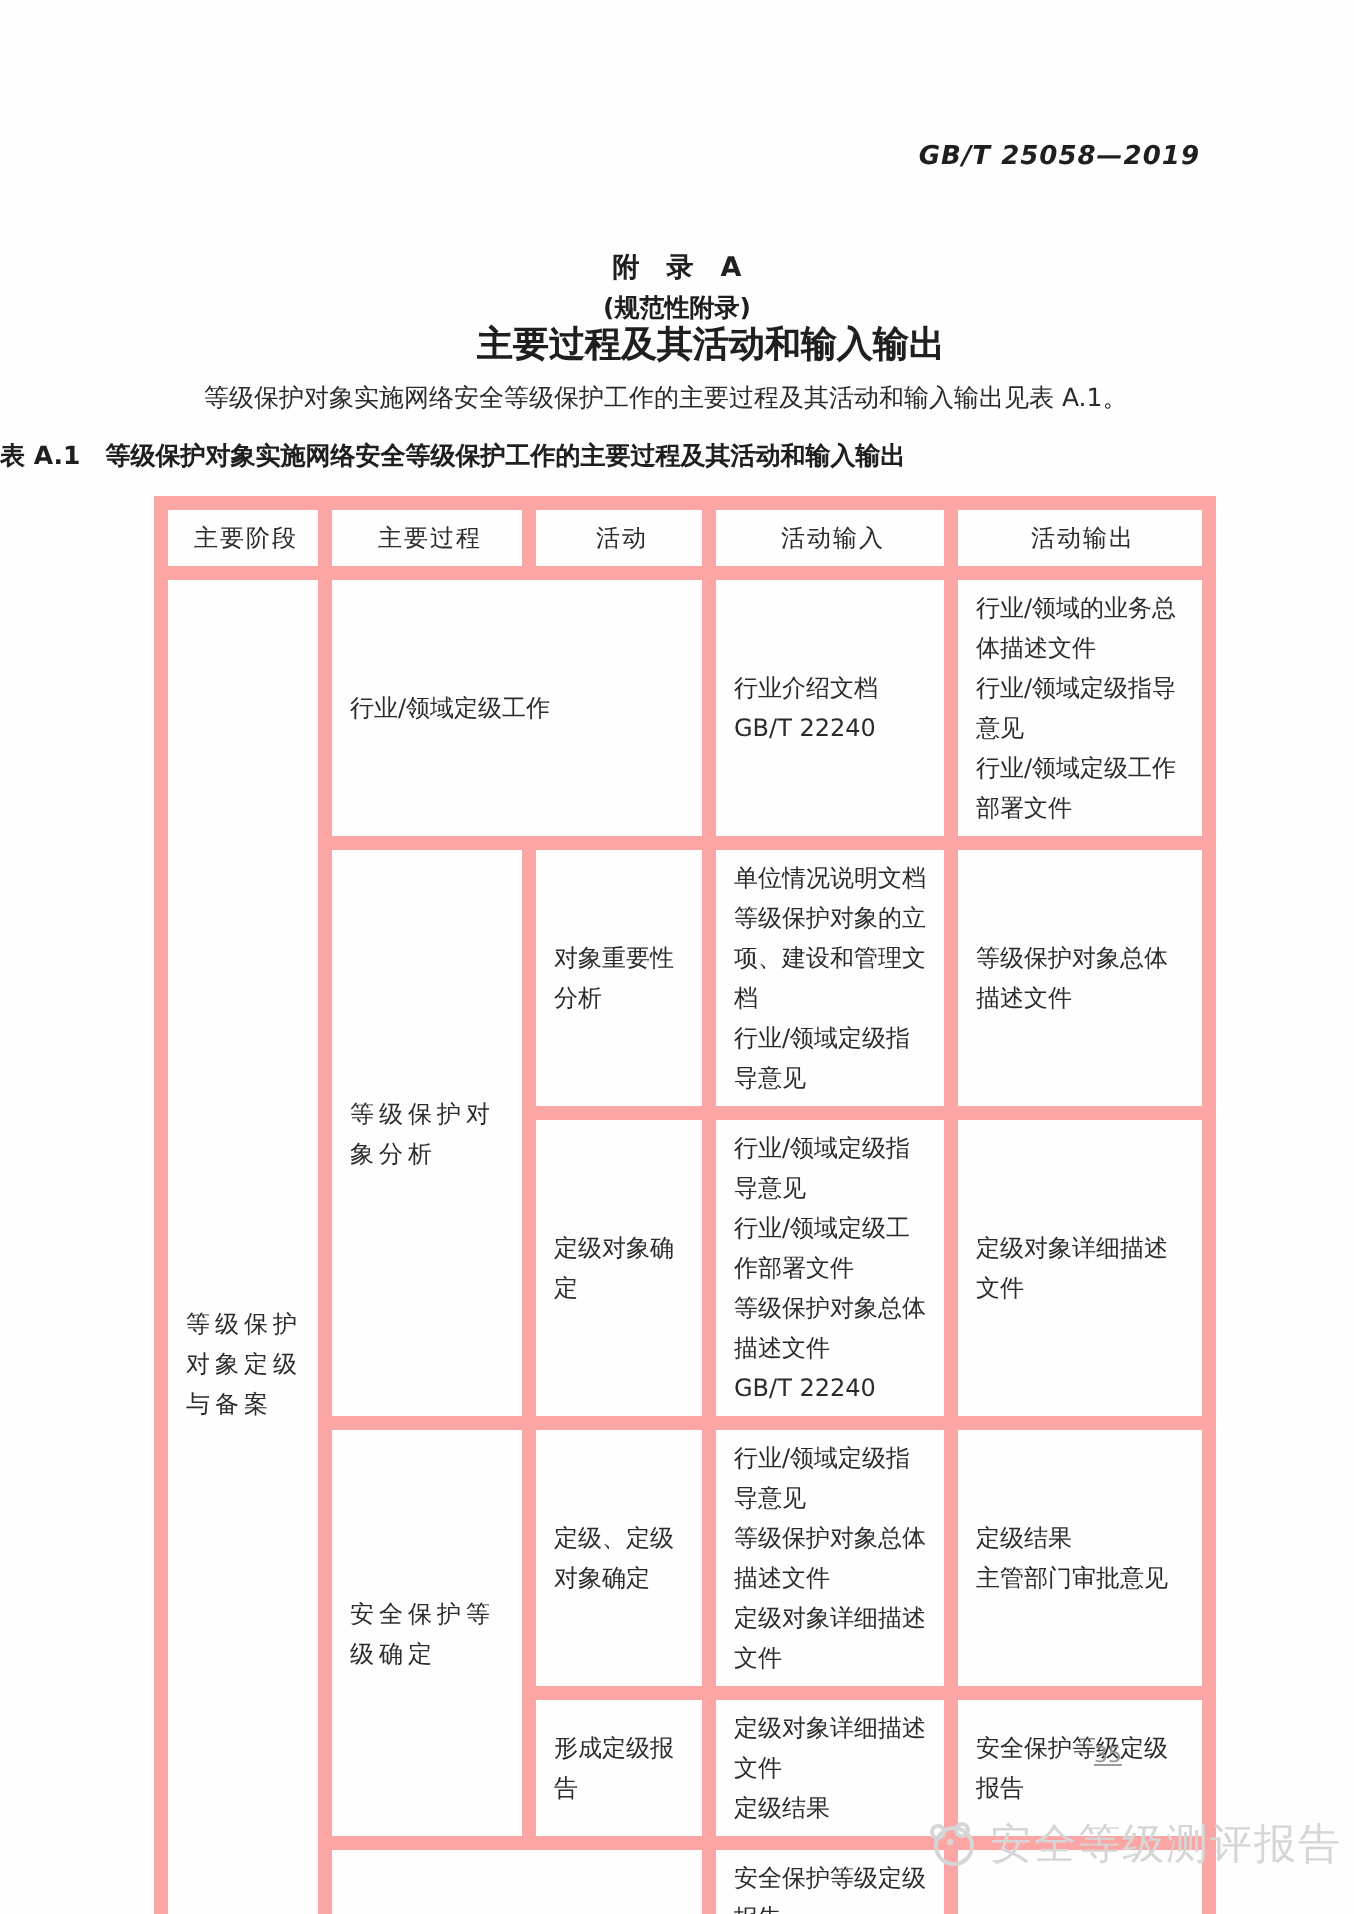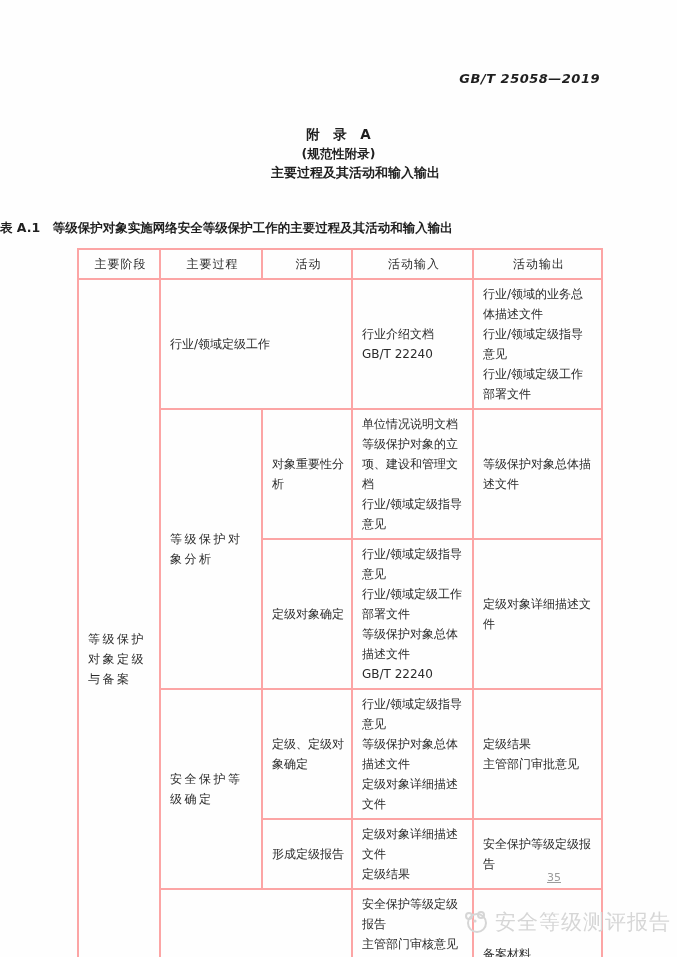--- a/index.html
+++ b/index.html
@@ -29,21 +29,21 @@
     position: absolute;
     top: 125px;
     left: 0;
     right: 0;
     text-align: center;
     font-weight: bold;
     color: #1f1f1f;
   }
   .appendix-title .t1 { font-size: 13.5px; line-height: 19px; }
   .appendix-title .t2 { font-size: 12.5px; line-height: 19px; }
-  .appendix-title .t3 { font-size: 13px; line-height: 19px; padding-left: 34px; }
+  .appendix-title .t3 { font-size: 18px; line-height: 19px; padding-left: 34px; }
   .intro {
     position: absolute;
     top: 190px;
     left: 77px;
     right: 77px;
     font-size: 12.5px;
     line-height: 18px;
     text-indent: 2em;
     color: #2b2b2b;
   }
@@ -63,21 +63,21 @@
     top: 248px;
     left: 77px;
     width: 524px;
     border-collapse: collapse;
     table-layout: fixed;
     border: 2px solid #4f4f4f;
     font-size: 12px;
     color: #2b2b2b;
   }
   table.main-table td {
-    border: 2px solid #fca5a5;
+    border: 7px solid #fca5a5;
     vertical-align: middle;
     padding: 4px 6px 4px 9px;
     line-height: 20px;
   }
   td.hdr {
     text-align: center;
     padding: 2px 2px;
     letter-spacing: 1px;
     font-weight: 400;
   }
@@ -116,20 +116,21 @@
 <div class="page">
 
   <div class="gbt-header">GB/T 25058—2019</div>
 
   <div class="appendix-title">
     <div class="t1">附　录　A</div>
     <div class="t2">(规范性附录)</div>
     <div class="t3">主要过程及其活动和输入输出</div>
   </div>
 
+  <div class="intro">等级保护对象实施网络安全等级保护工作的主要过程及其活动和输入输出见表 A.1。</div>
 
   <div class="table-caption">表 A.1　等级保护对象实施网络安全等级保护工作的主要过程及其活动和输入输出</div>
 
   <table class="main-table">
     <colgroup>
       <col style="width:82px">
       <col style="width:102px">
       <col style="width:90px">
       <col style="width:121px">
       <col style="width:129px">

